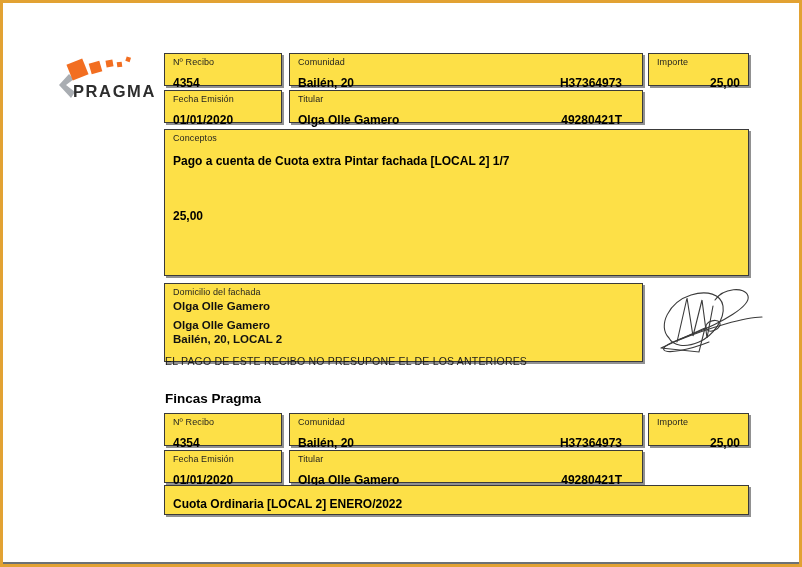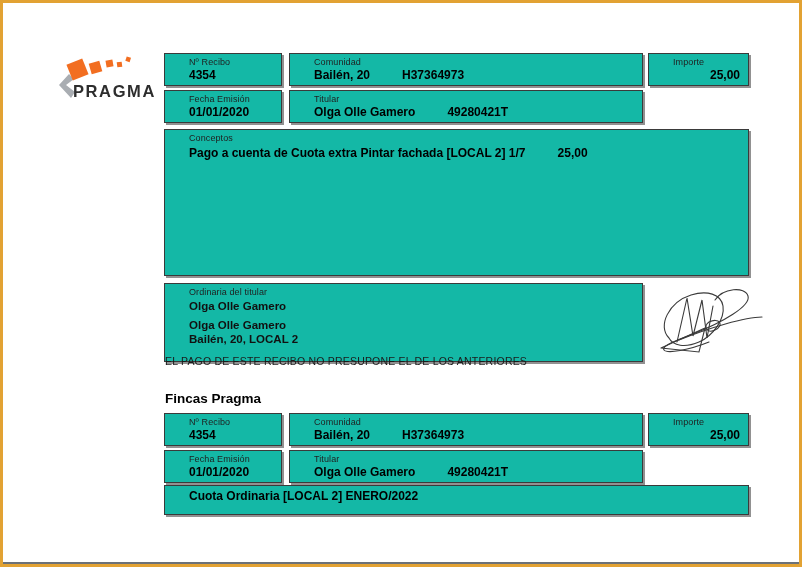--- a/index.html
+++ b/index.html
@@ -14,30 +14,30 @@
     overflow:hidden;
   }
   .bottom-edge {
     position:absolute; left:0; right:0; bottom:0; height:2px;
     background:#6B7176;
   }
   .logo-wrap { position:absolute; left:53px; top:52px; width:110px; height:48px; }
 
   .fbox {
     position:absolute;
-    background:#14b8a6;
+    background:#fde047;
     border:1.5px solid #3a3a3a;
     box-shadow:2px 2px 0 0 #919191;
     box-sizing:border-box;
-    padding:3px 8px 2px 24px;
+    padding:3px 8px 2px 8px;
   }
   .lbl { font-size:9px; line-height:11px; color:#1f1f1f; letter-spacing:0.1px; }
-  .val { font-size:12px; line-height:15px; font-weight:bold; color:#000; }
-  .row { display:flex; justify-content:flex-start; align-items:baseline;gap:32px; }
-  .code { font-size:12px; font-weight:bold; color:#000; margin-right:4px; }
+  .val { font-size:12px; line-height:15px; font-weight:bold; color:#000;margin-top:8px; }
+  .row { display:flex; justify-content:space-between; align-items:baseline;gap:32px; }
+  .code { font-size:12px; font-weight:bold; color:#000; margin-right:12px; }
   .amount-right { text-align:right; }
 
   
   .b-recibo1   { left:161px; top:50px;  width:118px; height:33px; }
   .b-comun1    { left:286px; top:50px;  width:354px; height:33px; }
   .b-importe1  { left:645px; top:50px;  width:101px; height:33px; }
   .b-fecha1    { left:161px; top:87px;  width:118px; height:33px; }
   .b-titular1  { left:286px; top:87px;  width:354px; height:33px; }
   .b-conceptos { left:161px; top:126px; width:585px; height:147px; }
   .b-domicilio { left:161px; top:280px; width:479px; height:79px; }
@@ -112,28 +112,28 @@
   <div class="fbox b-titular1">
     <div class="lbl">Titular</div>
     <div class="row">
       <span class="val">Olga Olle Gamero</span>
       <span class="code">49280421T</span>
     </div>
   </div>
 
   <div class="fbox b-conceptos">
     <div class="lbl">Conceptos</div>
-    <div class="row" style="margin-top:2px;">
+    <div class="row" style="margin-top:2px;flex-direction:column;">
       <span class="val">Pago a cuenta de Cuota extra Pintar fachada [LOCAL 2] 1/7</span>
       <span class="val" style="margin-right:2px;">25,00</span>
     </div>
   </div>
 
   <div class="fbox b-domicilio">
-    <div class="lbl">Ordinaria del titular</div>
+    <div class="lbl">Domicilio del fachada</div>
     <div class="dom-name">Olga Olle Gamero</div>
     <div class="dom-block">
       <div class="dom-line">Olga Olle Gamero</div>
       <div class="dom-line">Bailén, 20, LOCAL 2</div>
     </div>
   </div>
 
   <div class="sig-wrap">
     <svg width="118" height="80" viewBox="0 0 118 80" fill="none" stroke="#3a3a3a" stroke-width="1.1" stroke-linecap="round">
       <path d="M20,54 C8,42 20,18 42,11 C58,6 72,10 74,22 C76,35 64,52 50,58 C36,64 24,62 20,54 Z"></path>

